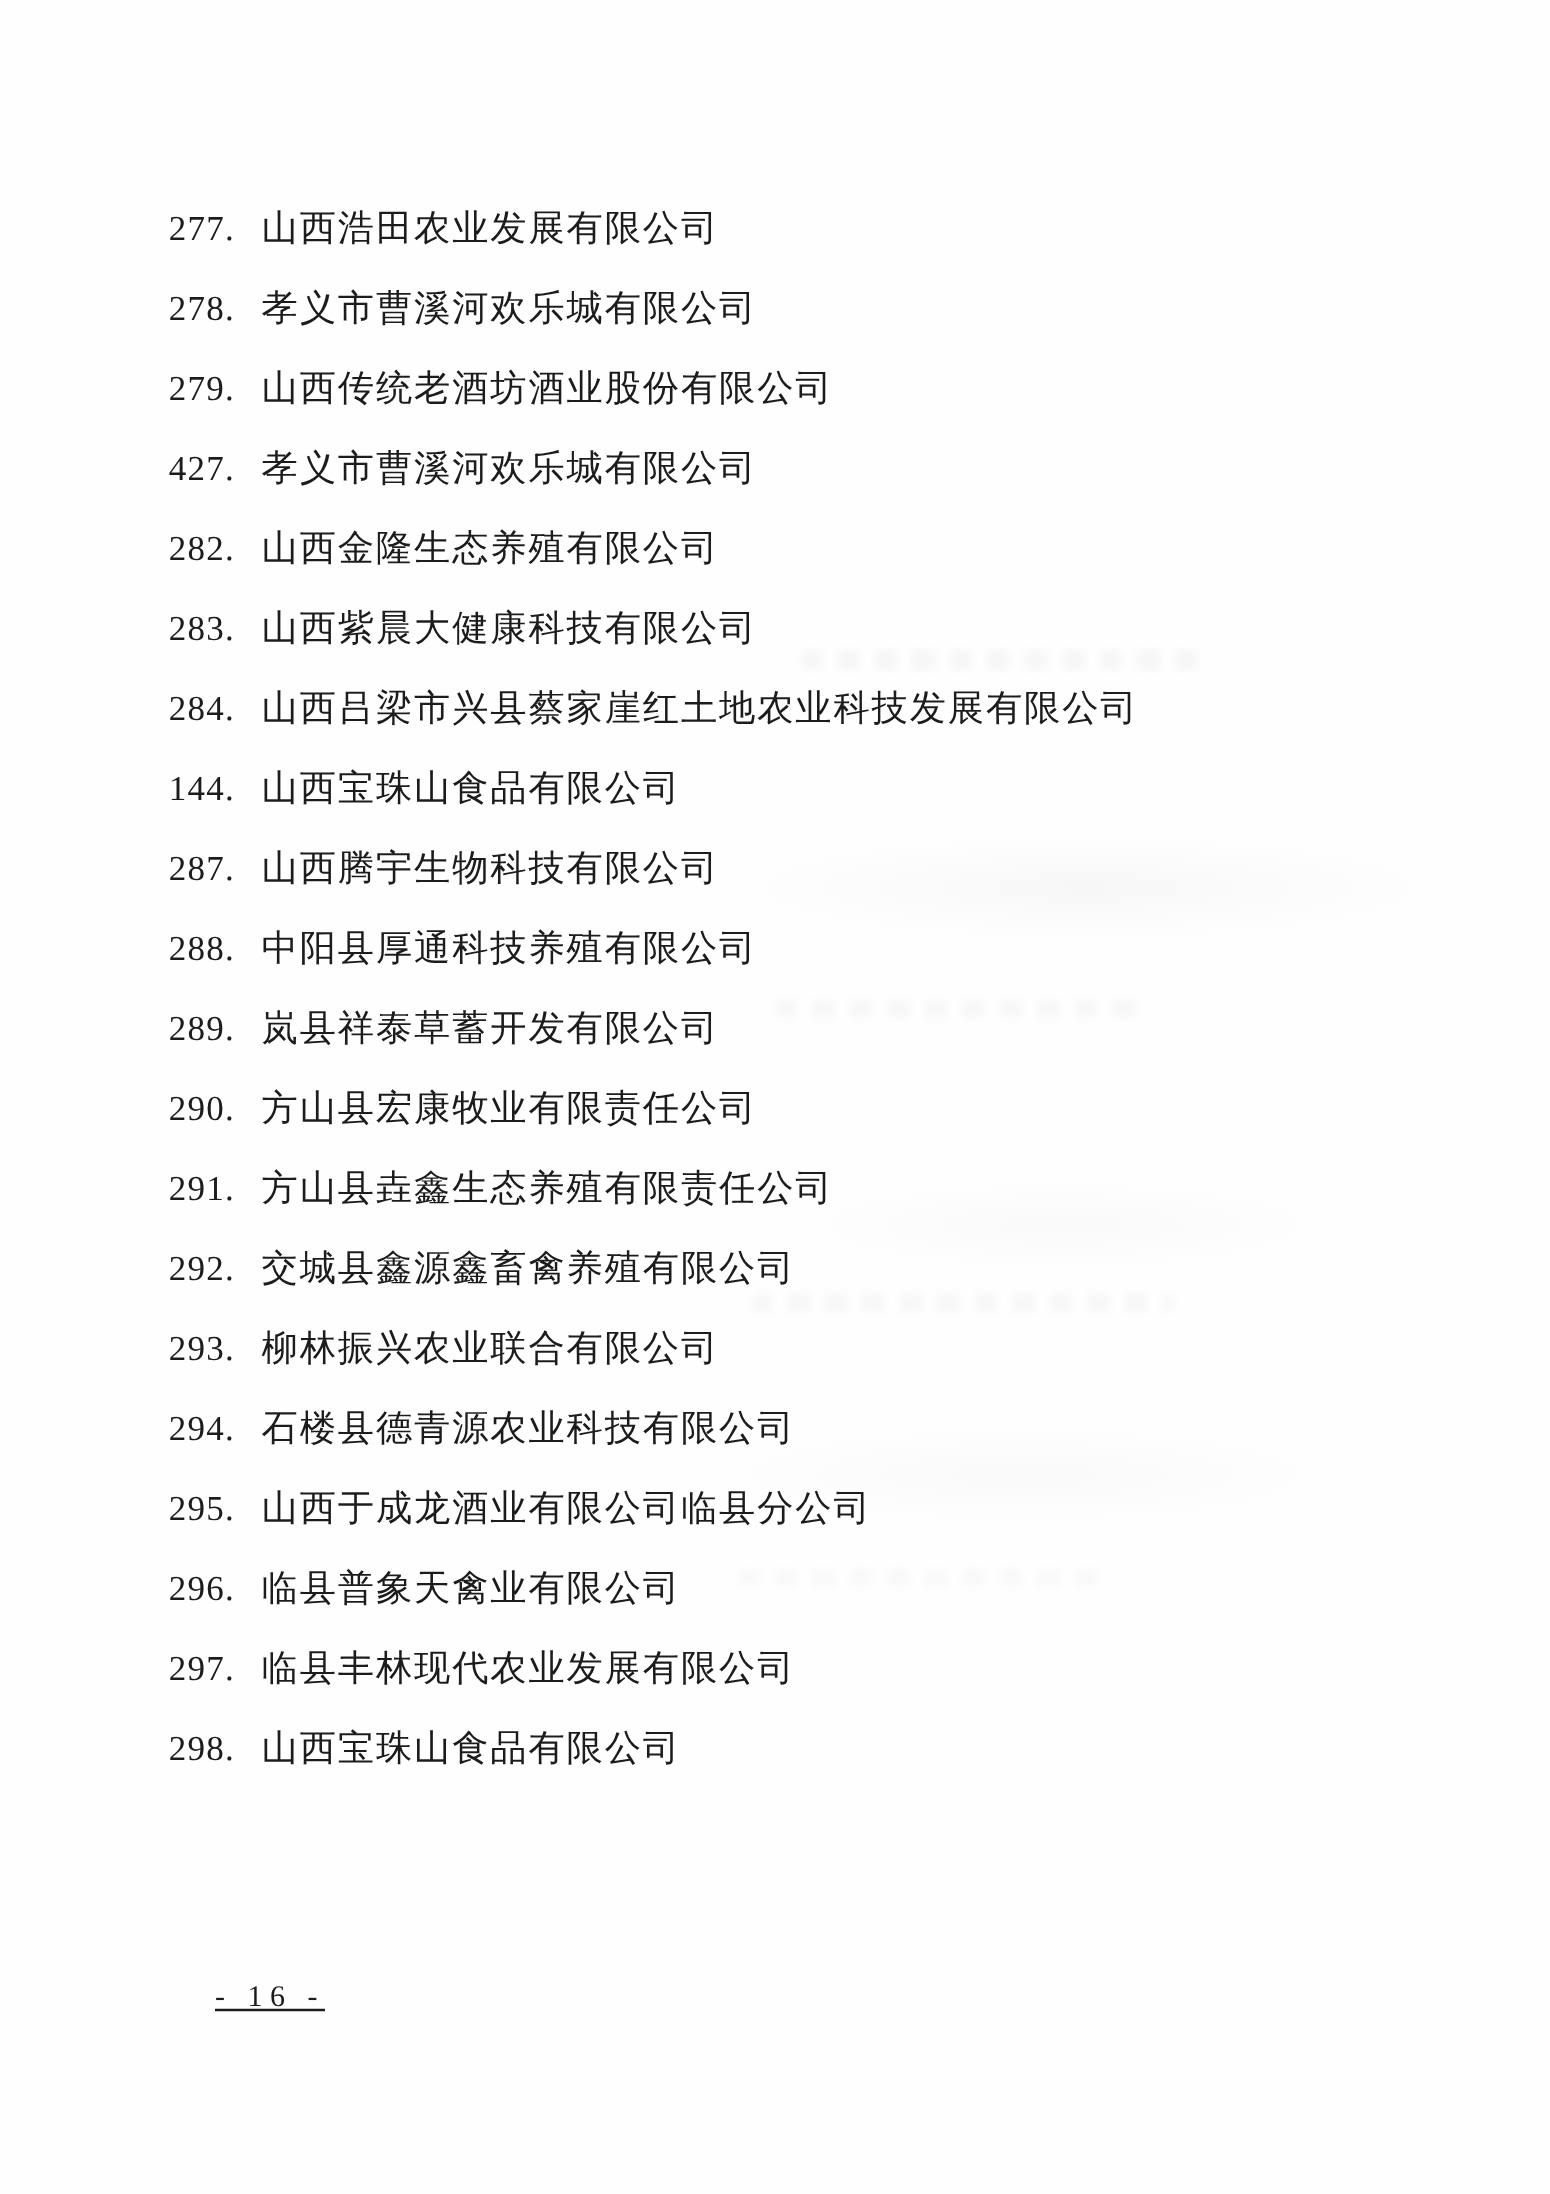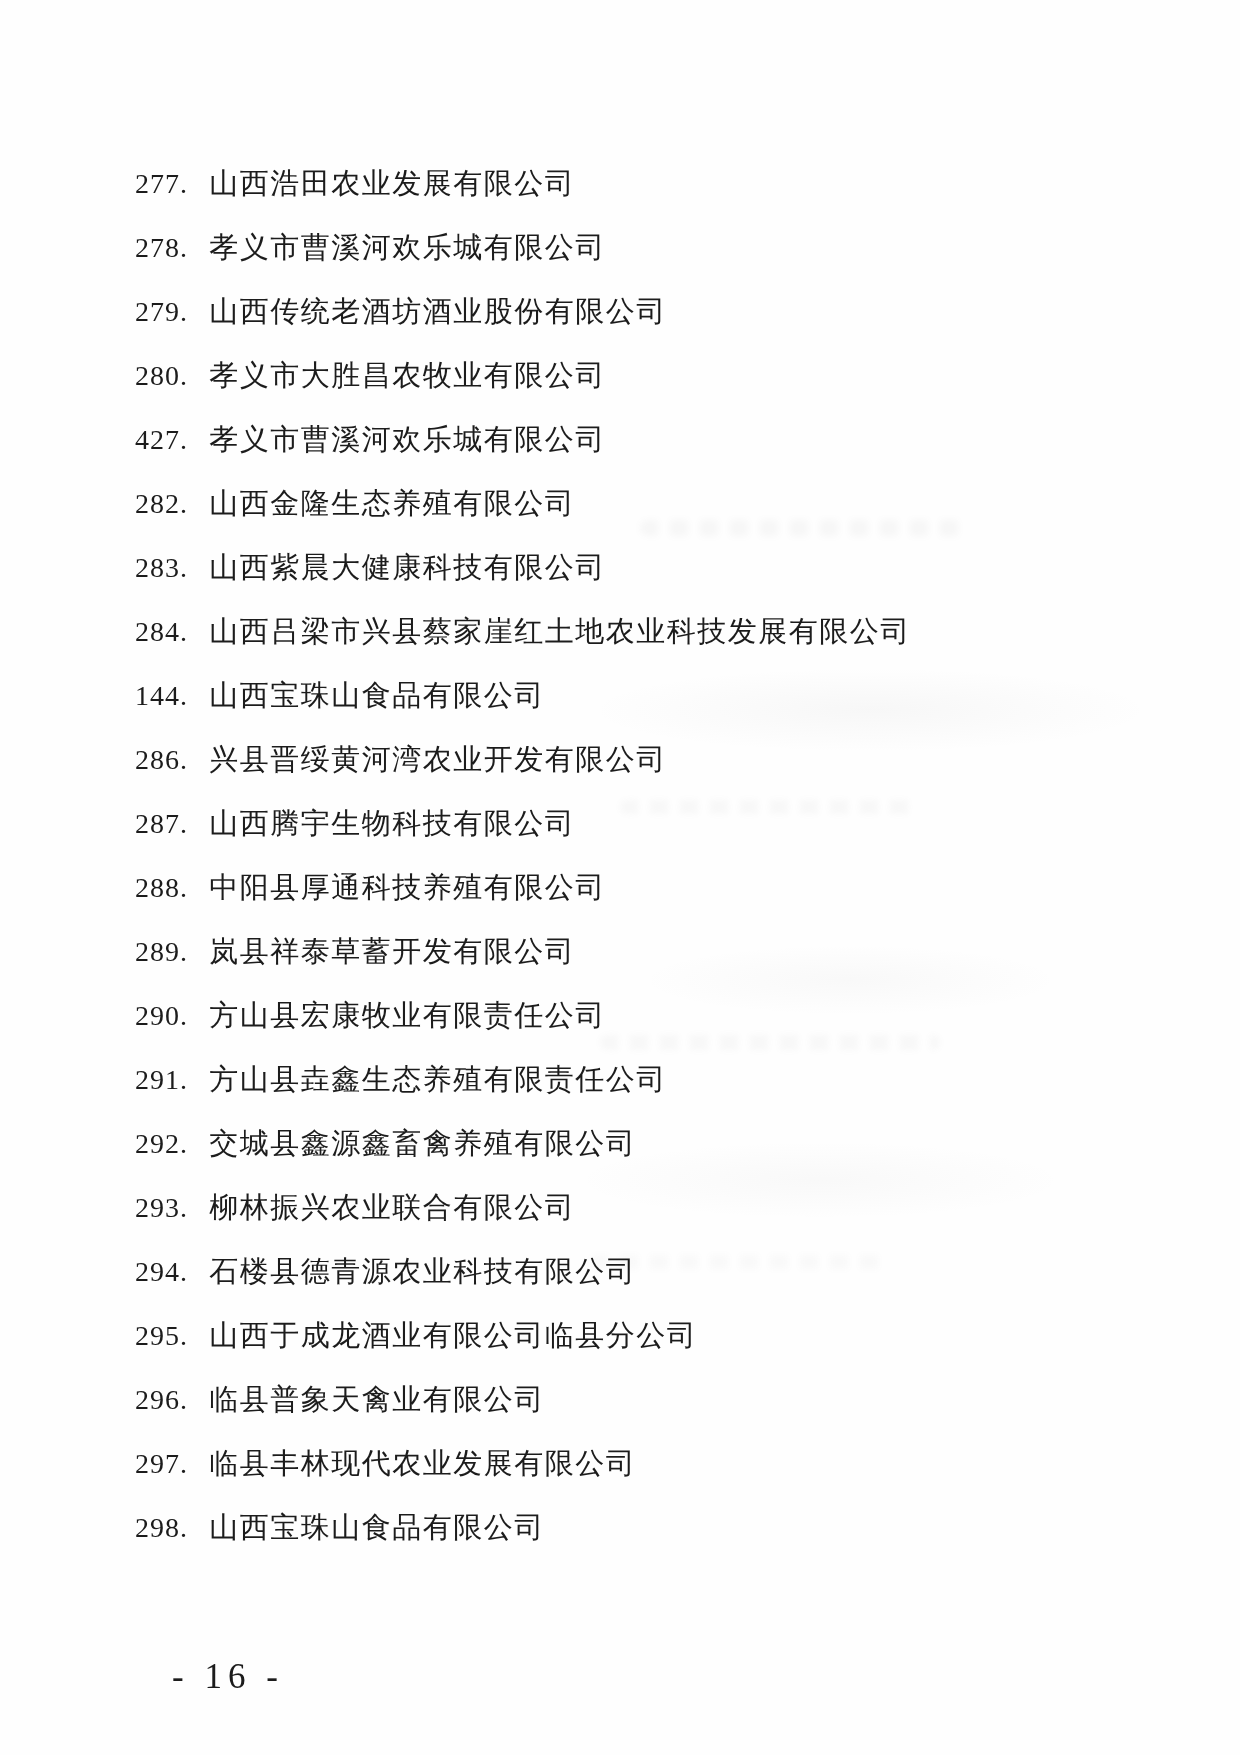--- a/index.html
+++ b/index.html
@@ -61,23 +61,24 @@
     font-size: 28px;
     letter-spacing: 1px;
     margin-right: 14px;
   }
   .name {
     letter-spacing: 1.5px;
   }
   .page-number {
     position: absolute;
     left: 172px;
-    top: 1657px;
-    font-size: 35px;
+    top: 1585px;
+    font-size: 24px;
     letter-spacing: 6px;
+    text-decoration: underline;
   }
 </style>
 </head>
 <body>
 
 <div class="page">
   <div class="smudge s1"></div>
   <div class="smudge s2"></div>
   <div class="smudge s3"></div>
   <div class="smudge s4"></div>
@@ -91,24 +92,20 @@
   <div class="row">
     <span class="num">278.</span>
     <span class="name">孝义市曹溪河欢乐城有限公司</span>
   </div>
 
   <div class="row">
     <span class="num">279.</span>
     <span class="name">山西传统老酒坊酒业股份有限公司</span>
   </div>
 
-  <div class="row">
-    <span class="num">280.</span>
-    <span class="name">孝义市大胜昌农牧业有限公司</span>
-  </div>
 
   <div class="row">
     <span class="num">427.</span>
     <span class="name">孝义市曹溪河欢乐城有限公司</span>
   </div>
 
   <div class="row">
     <span class="num">282.</span>
     <span class="name">山西金隆生态养殖有限公司</span>
   </div>
@@ -121,24 +118,20 @@
   <div class="row">
     <span class="num">284.</span>
     <span class="name">山西吕梁市兴县蔡家崖红土地农业科技发展有限公司</span>
   </div>
 
   <div class="row">
     <span class="num">144.</span>
     <span class="name">山西宝珠山食品有限公司</span>
   </div>
 
-  <div class="row">
-    <span class="num">286.</span>
-    <span class="name">兴县晋绥黄河湾农业开发有限公司</span>
-  </div>
 
   <div class="row">
     <span class="num">287.</span>
     <span class="name">山西腾宇生物科技有限公司</span>
   </div>
 
   <div class="row">
     <span class="num">288.</span>
     <span class="name">中阳县厚通科技养殖有限公司</span>
   </div>

